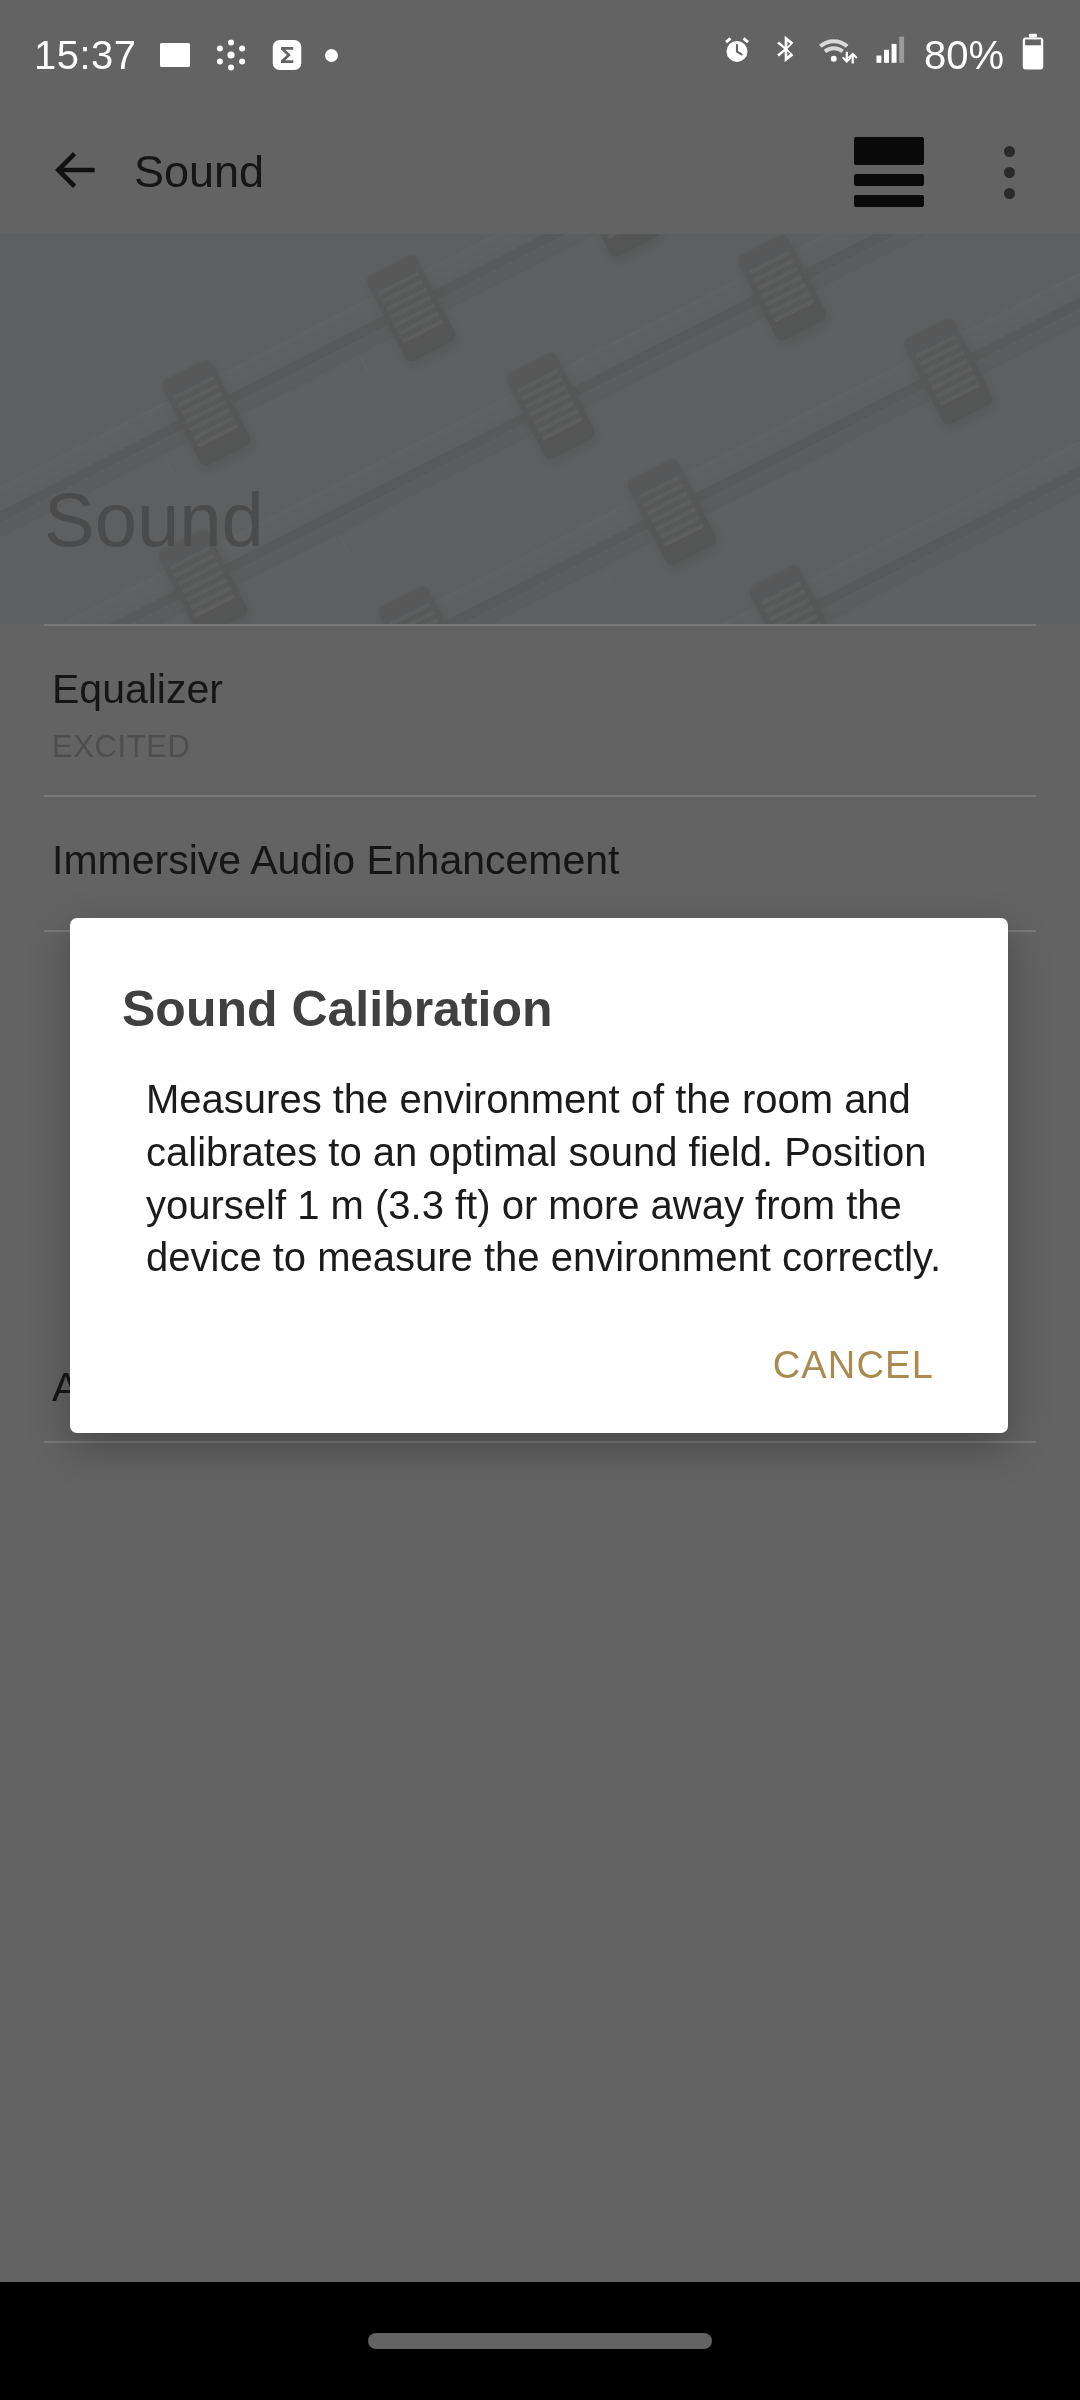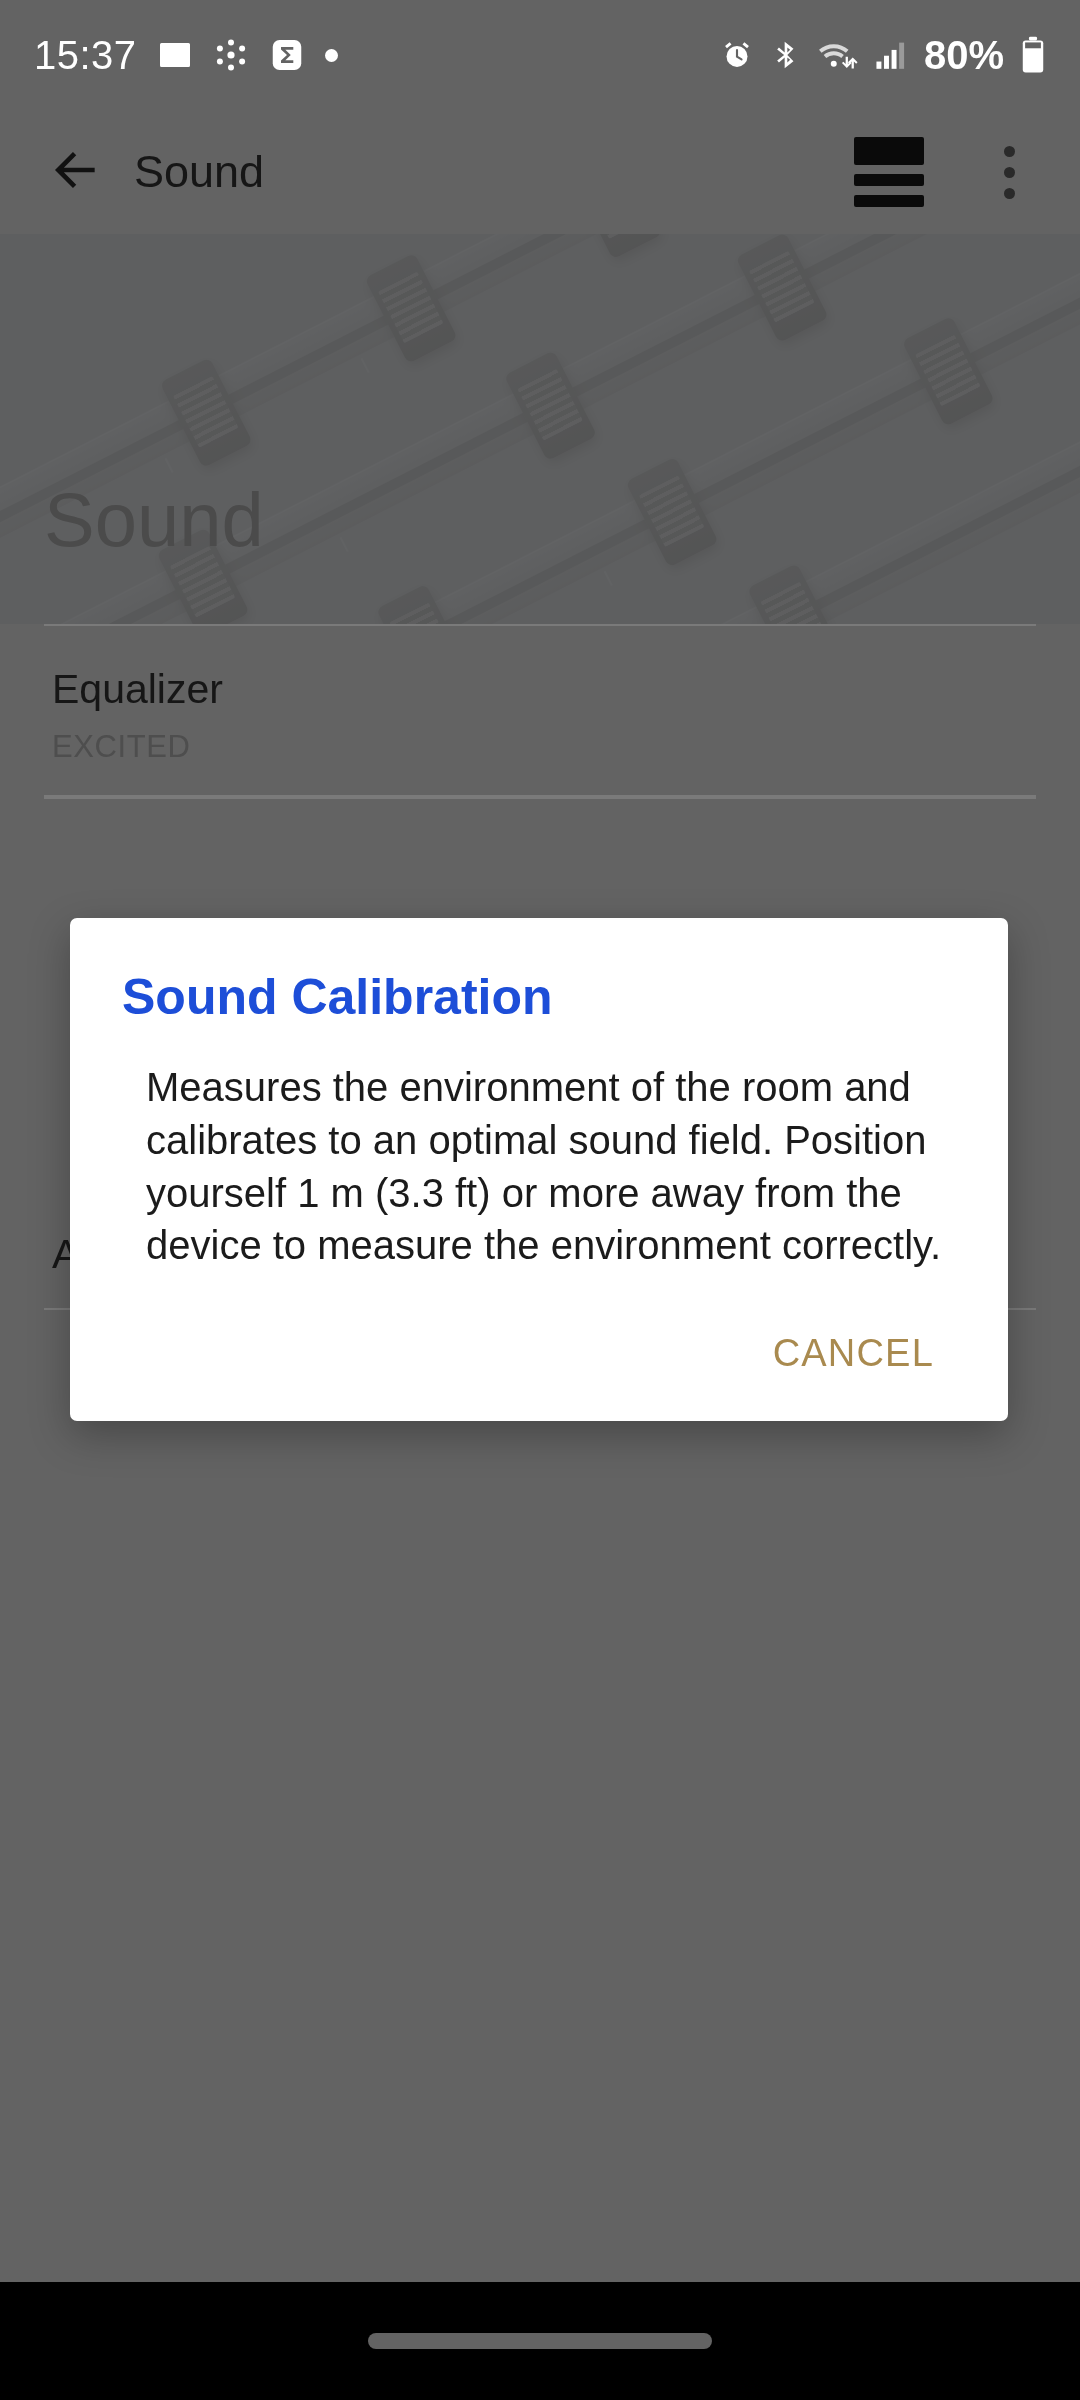--- a/index.html
+++ b/index.html
@@ -20,21 +20,21 @@
   
   #status-bar {
     position:absolute; top:0; left:0;
     width:1080px; height:110px;
     background:#636363;
     display:flex; align-items:center;
     padding:0 34px;
     z-index:5;
   }
   .sb-left { display:flex; align-items:center; gap:20px; }
-  .sb-right { display:flex; align-items:center; gap:16px; margin-left:auto;font-weight:bold; }
+  .sb-right { display:flex; align-items:flex-start; gap:16px; margin-left:auto; }
   .sb-clock { color:#fff; font-size:40px; letter-spacing:0.5px; }
   .sb-pct  { color:#fff; font-size:40px; letter-spacing:0px; }
   .sb-ico { display:inline-flex; align-items:center; justify-content:center; }
   .sb-ico svg { display:block; }
   .dot-ico { width:13px; height:13px; border-radius:50%; background:#fff; }
 
   
   #app-bar {
     position:absolute; top:110px; left:0;
     width:1080px; height:124px;
@@ -114,23 +114,24 @@
     position:absolute;
     left:70px; top:918px;
     width:938px;
     background:#ffffff;
     border-radius:7px;
     z-index:30;
     box-shadow:0 14px 40px rgba(0,0,0,.28);
     padding:52px 52px 0 52px;
   }
   #dialog-title {
-    font-size:50px; font-weight:bold; color:#1d4ed8;
+    font-size:50px; font-weight:bold; color:#404040;
     line-height:1.1;
     margin-bottom:36px;
+    margin-top:12px;
   }
   #dialog-message {
     font-size:40px; color:#1b1b1b; line-height:1.32;
     padding-right:6px;
     margin-left:24px;
   }
   #dialog-actions {
     display:flex; justify-content:flex-end; align-items:center;
     padding:44px 0 30px 0;
   }
@@ -198,20 +199,24 @@
       <div id="page-title">Sound</div>
     </div>
     <div class="divider"></div>
 
     <div class="list-item">
       <div class="li-title">Equalizer</div>
       <div class="li-sub">EXCITED</div>
     </div>
     <div class="divider"></div>
 
+    <div class="list-item">
+      <div class="li-title">Immersive Audio Enhancement</div>
+      <div class="li-sub"></div>
+    </div>
     <div class="divider"></div>
 
     <div style="height:392px;"></div>
 
     <div class="list-item">
       <div class="li-title">Auto Volume</div>
     </div>
     <div class="divider"></div>
   </div>
 

